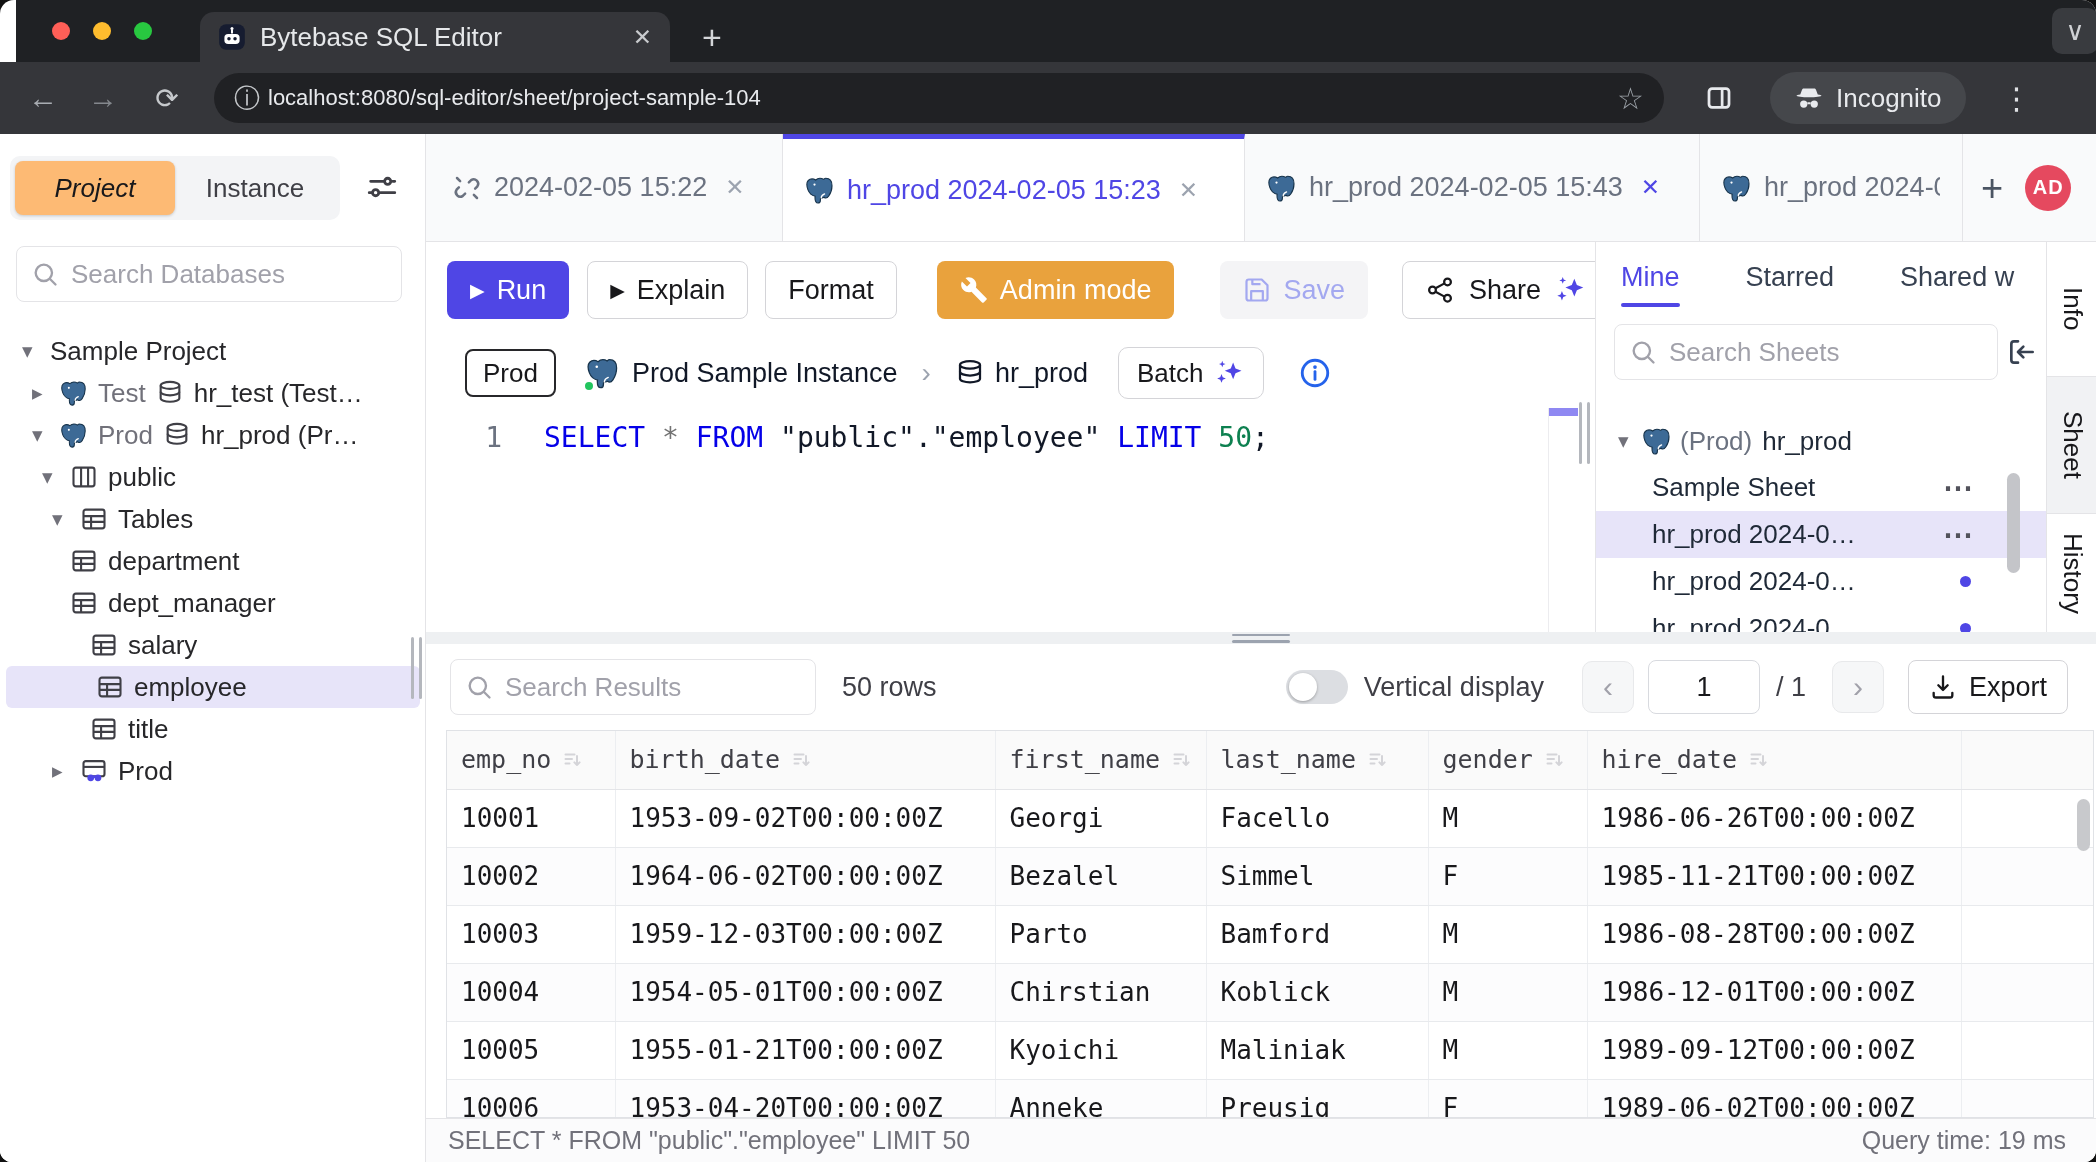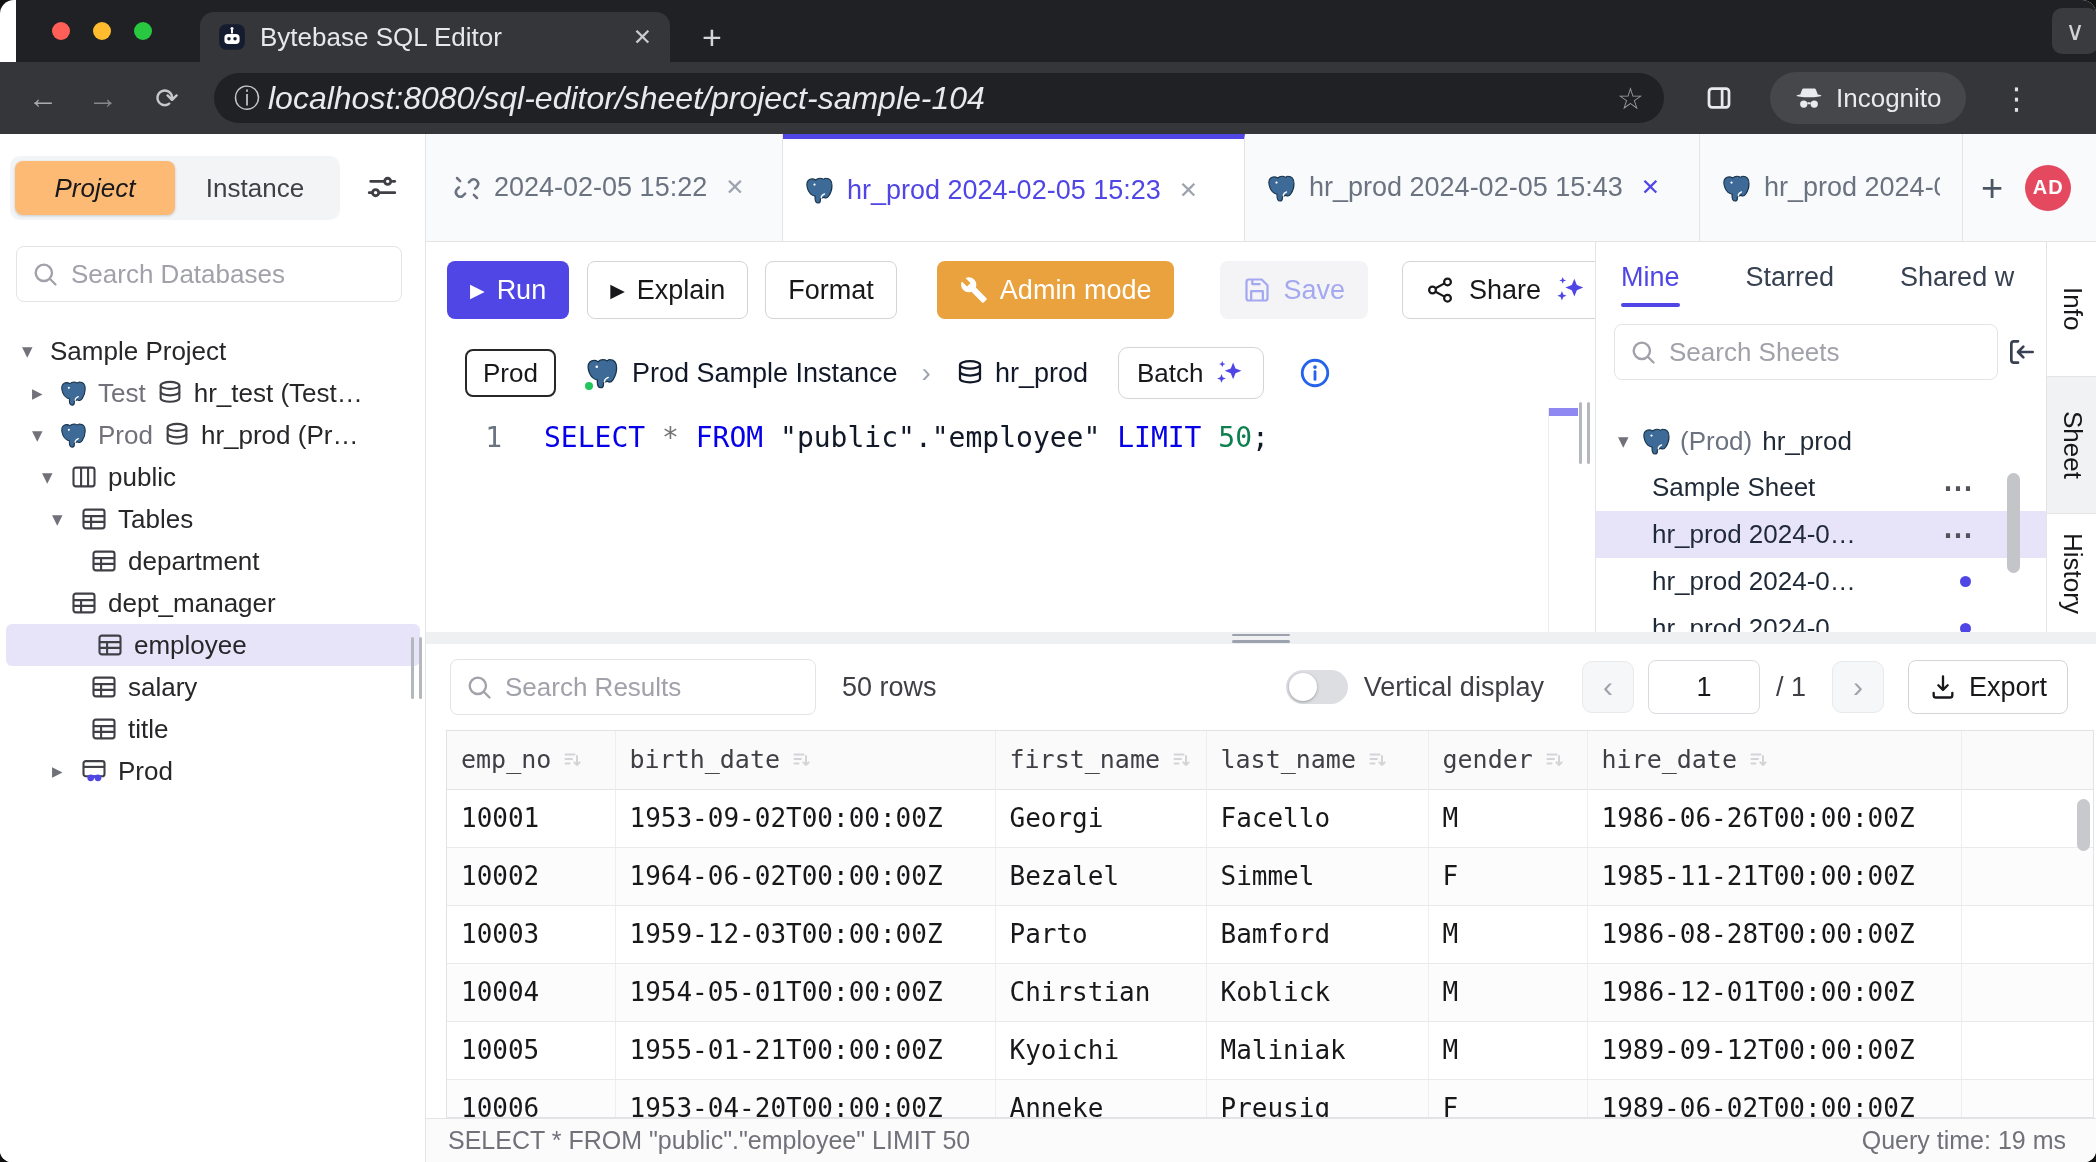--- a/index.html
+++ b/index.html
@@ -15,21 +15,21 @@
   .btab .fav{width:28px;height:28px;margin-right:14px;flex:none;}
   .btab .ttl{flex:1;white-space:nowrap;overflow:hidden;}
   .btab .bx{color:#c9cbce;font-size:23px;padding-left:10px;}
   .newtab{position:absolute;left:686px;top:14px;color:#d4d6d9;font-size:34px;line-height:46px;}
   .tabsearch{position:absolute;right:14px;top:8px;width:46px;height:46px;border-radius:10px;background:#393b3f;color:#cfd1d4;font-size:26px;display:flex;align-items:center;justify-content:center;}
   .btoolbar{position:absolute;left:0;top:62px;width:2096px;height:72px;background:#35363a;display:flex;align-items:center;}
   .navic{font-size:30px;margin-left:26px;width:34px;text-align:center;}
   .back{color:#a9adb2;} .fwd{color:#84888d;} .reload{color:#c6c9cc;font-size:28px;margin-left:30px;}
   .urlbar{margin-left:30px;width:1450px;height:50px;border-radius:25px;background:#202124;display:flex;align-items:center;padding:0 20px;color:#e8eaed;}
   .urlbar .site-info{font-size:26px;color:#c4c7ca;width:34px;}
-  .urlbar .url{font-size:32px;flex:1;white-space:nowrap;overflow:hidden;font-style:italic;}
+  .urlbar .url{font-size:22px;flex:1;white-space:nowrap;overflow:hidden;}
   .urlbar .star{font-size:30px;color:#9aa0a6;}
   .panelic{margin-left:40px;color:#e8eaed;}
   .incog{margin-left:36px;height:52px;border-radius:26px;background:#45474b;display:flex;align-items:center;padding:0 24px;color:#e8eaed;font-size:26px;gap:12px;}
   .kebab{margin-left:36px;color:#dfe1e4;font-size:30px;letter-spacing:0;}
 
   
   .app{position:absolute;left:0;top:134px;width:2096px;height:1028px;background:#fff;}
 
   
   .sidebar{position:absolute;left:0;top:0;width:426px;height:1028px;background:#fff;border-right:1px solid #e4e4e7;}
@@ -371,55 +371,55 @@
           </div>
           <div class="tree-row" style="padding-left: 46px;">
             <span class="caret">▾</span>
             <span class="ticon">
               <svg width="28" height="28" class="ic">
                 <use href="#i-table"></use>
               </svg>
             </span>
             <span class="tlabel">Tables</span>
           </div>
+          <div class="tree-row" style="padding-left: 36px;">
+            <span class="caret"></span>
+            <span class="ticon">
+              <svg width="28" height="28" class="ic">
+                <use href="#i-table"></use>
+              </svg>
+            </span>
+            <span class="tlabel">department</span>
+          </div>
+          <div class="tree-row" style="padding-left: 36px;">
+            <span class="caret"></span>
+            <span class="ticon">
+              <svg width="28" height="28" class="ic">
+                <use href="#i-table"></use>
+              </svg>
+            </span>
+            <span class="tlabel">dept_manager</span>
+          </div>
           <div class="tree-row" style="padding-left: 56px;">
             <span class="caret"></span>
             <span class="ticon">
               <svg width="28" height="28" class="ic">
                 <use href="#i-table"></use>
               </svg>
             </span>
-            <span class="tlabel">department</span>
-          </div>
-          <div class="tree-row" style="padding-left: 36px;">
-            <span class="caret"></span>
-            <span class="ticon">
-              <svg width="28" height="28" class="ic">
-                <use href="#i-table"></use>
-              </svg>
-            </span>
-            <span class="tlabel">dept_manager</span>
+            <span class="tlabel">salary</span>
           </div>
           <div class="tree-row selected" style="padding-left: 56px;">
             <span class="caret"></span>
             <span class="ticon">
               <svg width="28" height="28" class="ic">
                 <use href="#i-table"></use>
               </svg>
             </span>
             <span class="tlabel">employee</span>
-          </div>
-          <div class="tree-row" style="padding-left: 56px;">
-            <span class="caret"></span>
-            <span class="ticon">
-              <svg width="28" height="28" class="ic">
-                <use href="#i-table"></use>
-              </svg>
-            </span>
-            <span class="tlabel">salary</span>
           </div>
           <div class="tree-row" style="padding-left: 56px;">
             <span class="caret"></span>
             <span class="ticon">
               <svg width="28" height="28" class="ic">
                 <use href="#i-table"></use>
               </svg>
             </span>
             <span class="tlabel">title</span>
           </div>

